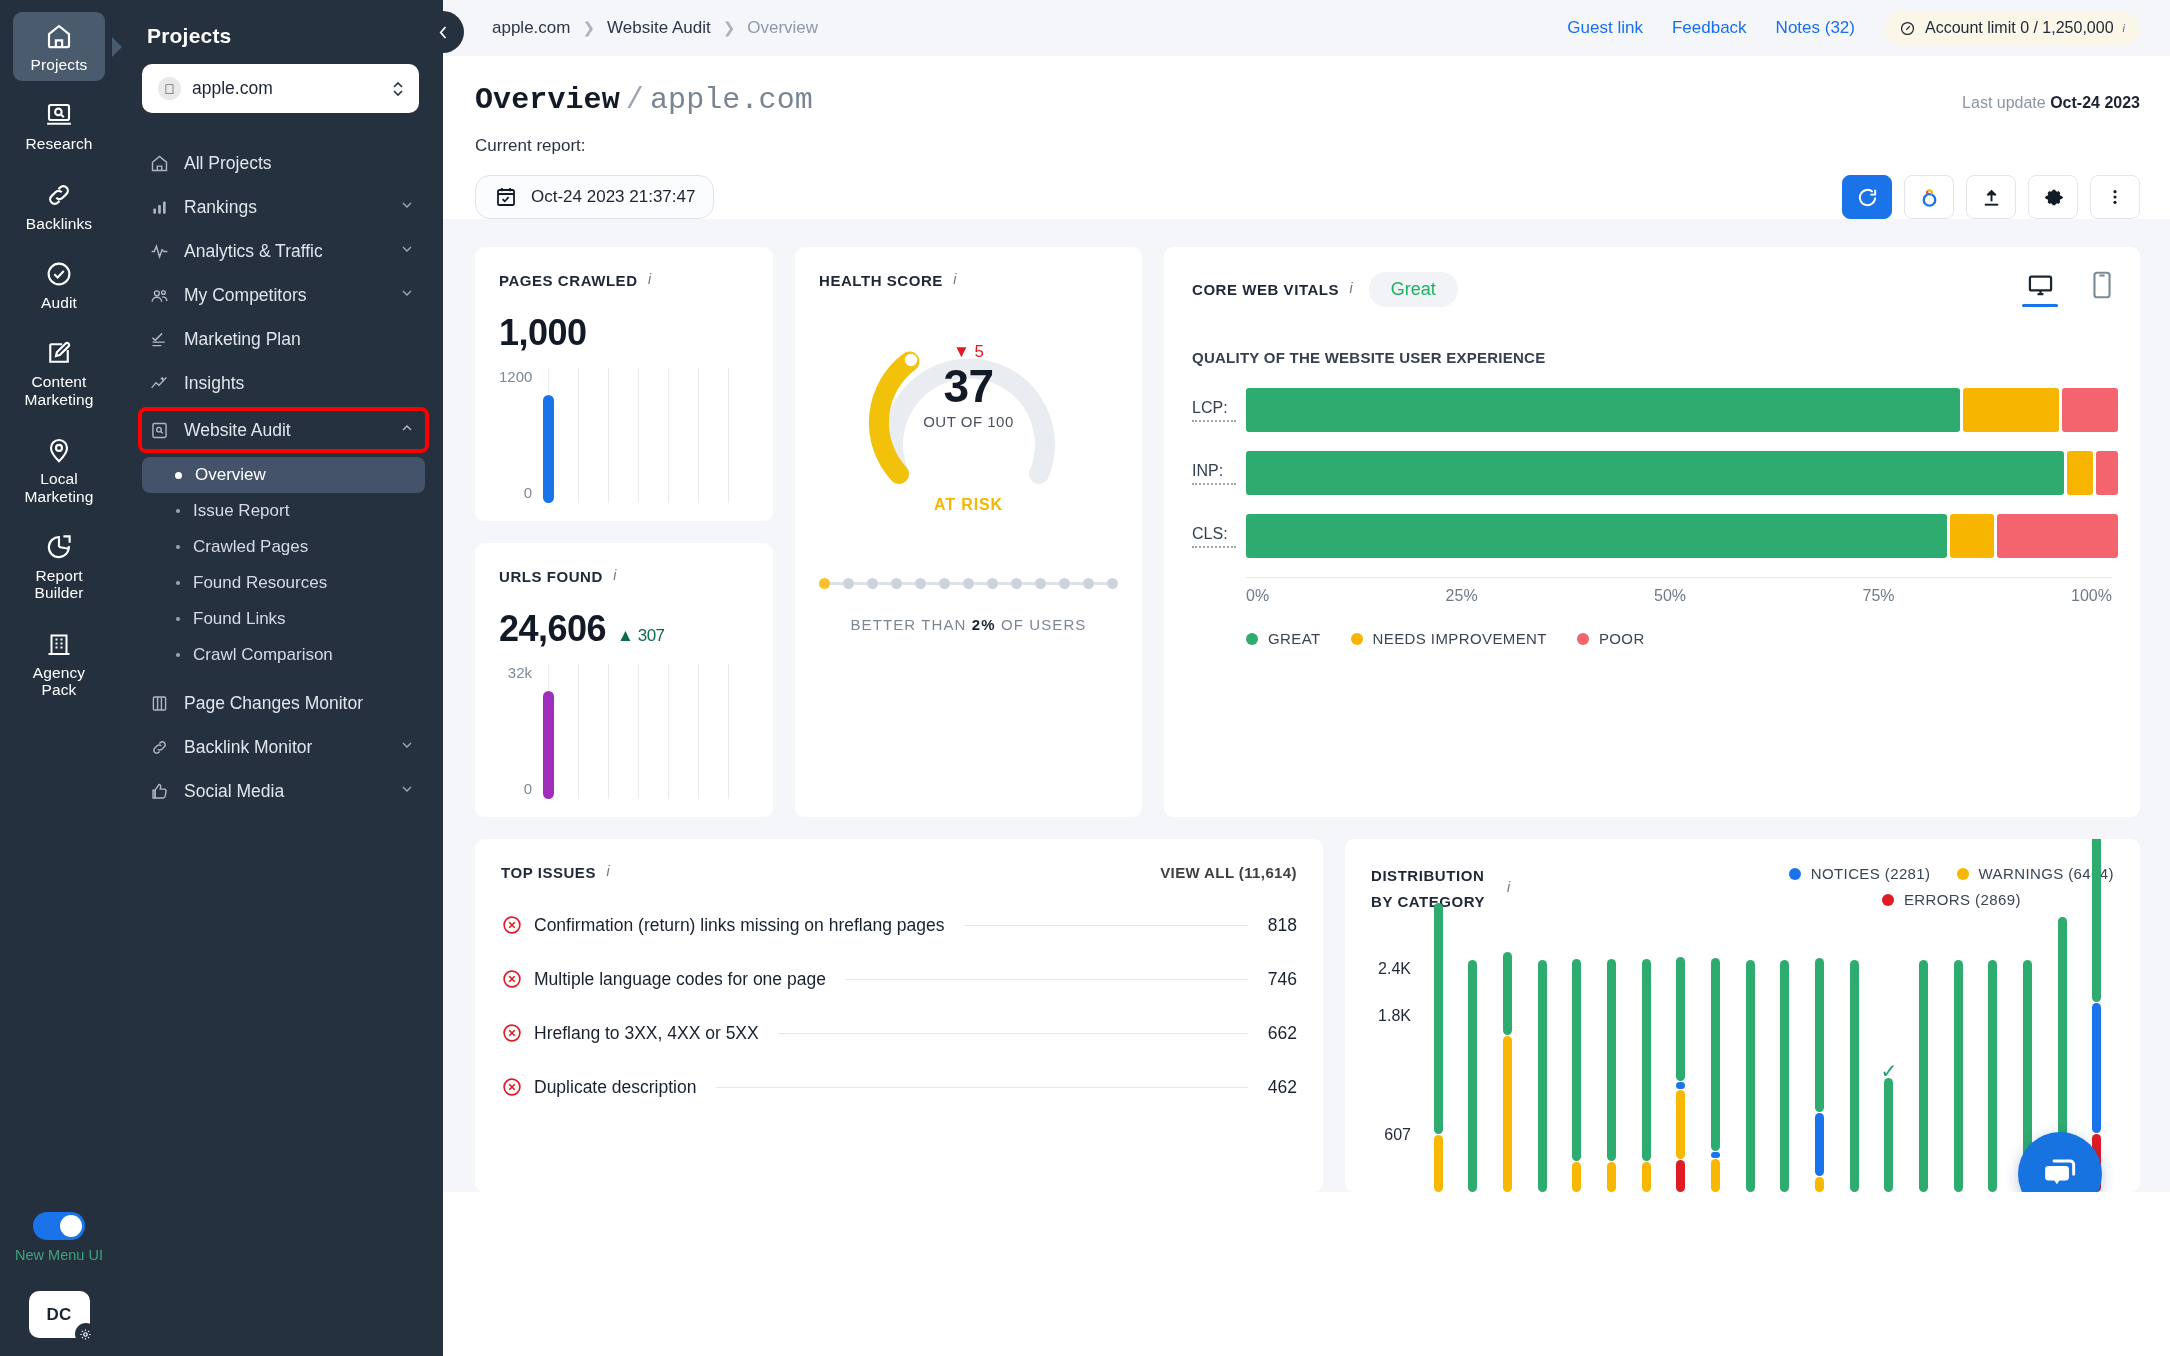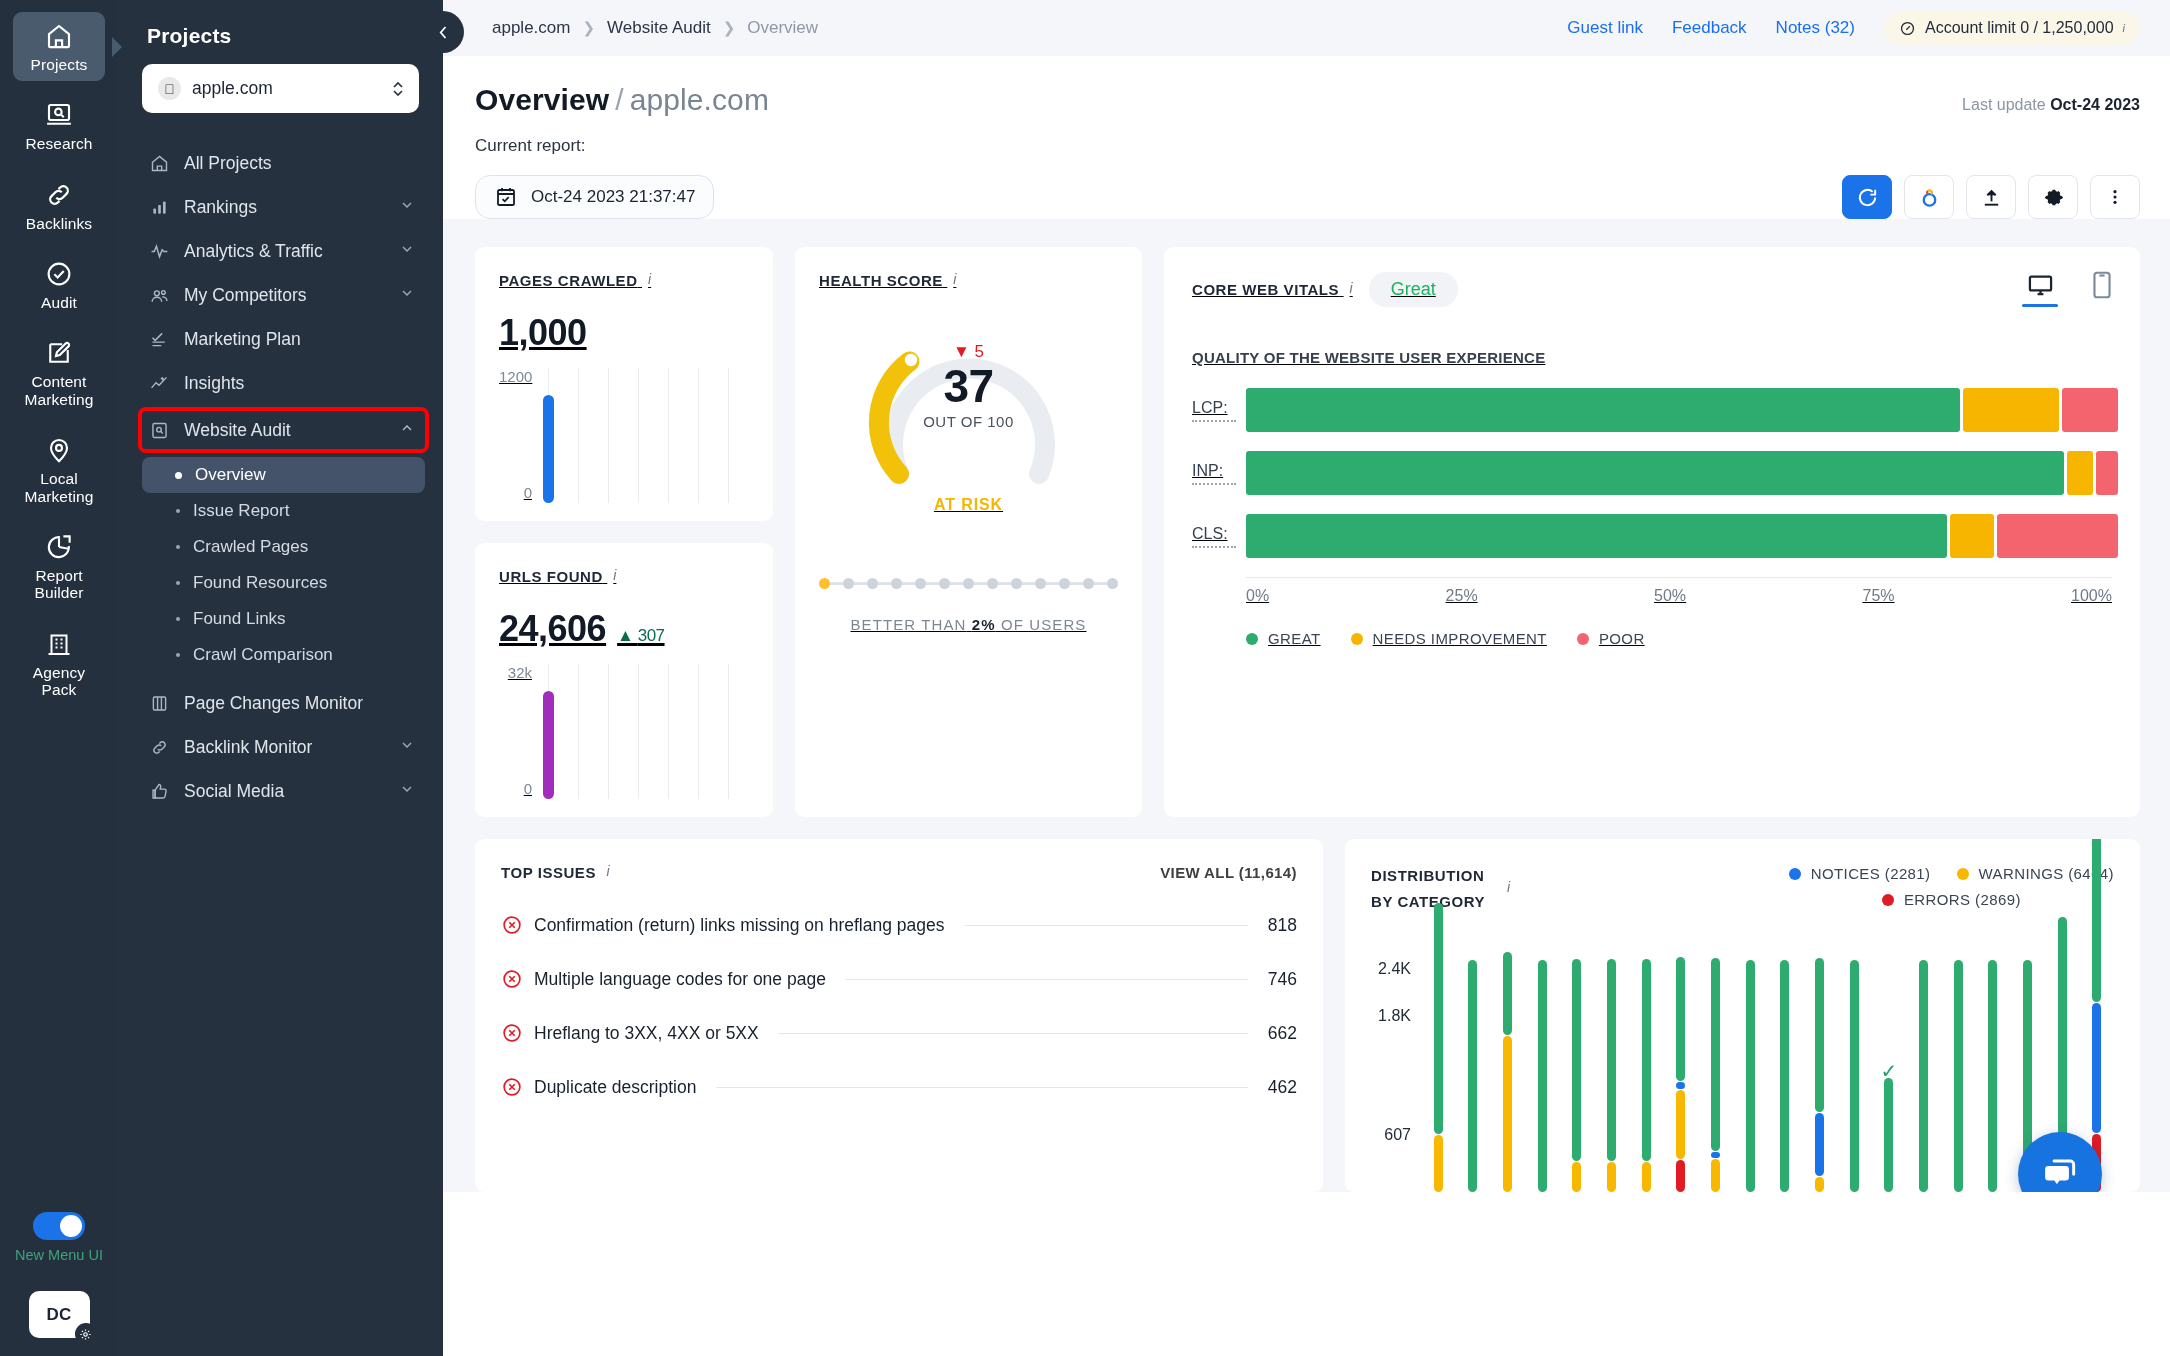--- a/index.html
+++ b/index.html
@@ -109,21 +109,21 @@
   .acct-pill {
     background: #faf6e8; border-radius: 18px; height: 33px; display: flex;
     align-items: center; gap: 9px; padding: 0 15px; font-size: 16px; color: #222b38;
     cursor: pointer;
   }
   .acct-pill .sup { font-size: 11px; font-style: italic; vertical-align: super; color:#5e6a79;}
 
   .content { flex: 1; background: #fff; border-top-left-radius: 0; padding: 0 0 0 0; overflow: hidden; }
   .content-inner { padding: 27px 30px 0 32px; background: #fff; }
   .page-head { display: flex; align-items: baseline; }
-  .page-title { font-size: 30px; font-weight: 700; color: #121a26; letter-spacing:.1px;}
+  .page-title { font-size: 30px; font-weight: 700; color: #121a26; letter-spacing:.1px;font-family:Liberation Mono, monospace;}
   .page-title .slash { font-weight: 400; color: #9aa4b1; margin: 0 6px; }
   .page-title .dom { font-weight: 400; color: #7a8593; }
   .last-update { margin-left: auto; font-size: 16px; color: #8b95a3; }
   .last-update b { color: #1d2431; font-weight: 700; }
 
   .report-row { display: flex; align-items: flex-end; margin-top: 19px; }
   .report-label { font-size: 17px; color: #2b3442; margin-bottom: 10px; }
   .report-btn {
     margin-top: 9px; height: 44px; border: 1px solid #dfe3e9; border-radius: 15px;
     background: #fbfcfd; display: inline-flex; align-items: center; gap: 13px;
@@ -131,21 +131,21 @@
   }
   .tool-row { margin-left: auto; display: flex; gap: 12px; align-items: center; }
   .tool-btn {
     width: 50px; height: 44px; border: 1px solid #e2e6ec; border-radius: 8px;
     background: #fff; display: flex; align-items: center; justify-content: center; cursor: pointer;
   }
   .tool-btn.primary { background: #1a73e8; border-color: #1a73e8; }
 
   .grid { display: flex; gap: 22px; padding: 28px 30px 0 32px; background: #f4f6f9; }
   .col-left { display: flex; flex-direction: column; gap: 22px; width: 298px; flex: 0 0 298px;}
-  .card { background: #fff; border-radius: 9px; text-decoration: underline; }
+  .card { background: #fff; border-radius: 9px; }
   .card-h { font-size: 15px; font-weight: 700; letter-spacing: .55px; color: #1e2836; }
   .info-i { font-style: italic; font-size: 14px; color: #6b7685; margin-left: 6px; vertical-align: 2px; }
 
   .mini-card { padding: 24px 24px 18px; height: 274px; display:flex; flex-direction:column;}
   .big-num { font-size: 36px; font-weight: 700; color: #111a26; margin-top: 22px; letter-spacing: -.5px;}
   .delta { font-size: 17px; color: #0b6b4f; margin-left: 11px; font-weight: 400; }
   .spark { margin-top: 14px; display: flex; flex: 1; }
   .spark-axis { display: flex; flex-direction: column; justify-content: space-between;
     font-size: 15px; color: #7b8896; padding: 0 9px 2px 0; text-align: right; width: 42px; }
   .spark-plot { flex: 1; position: relative; }

